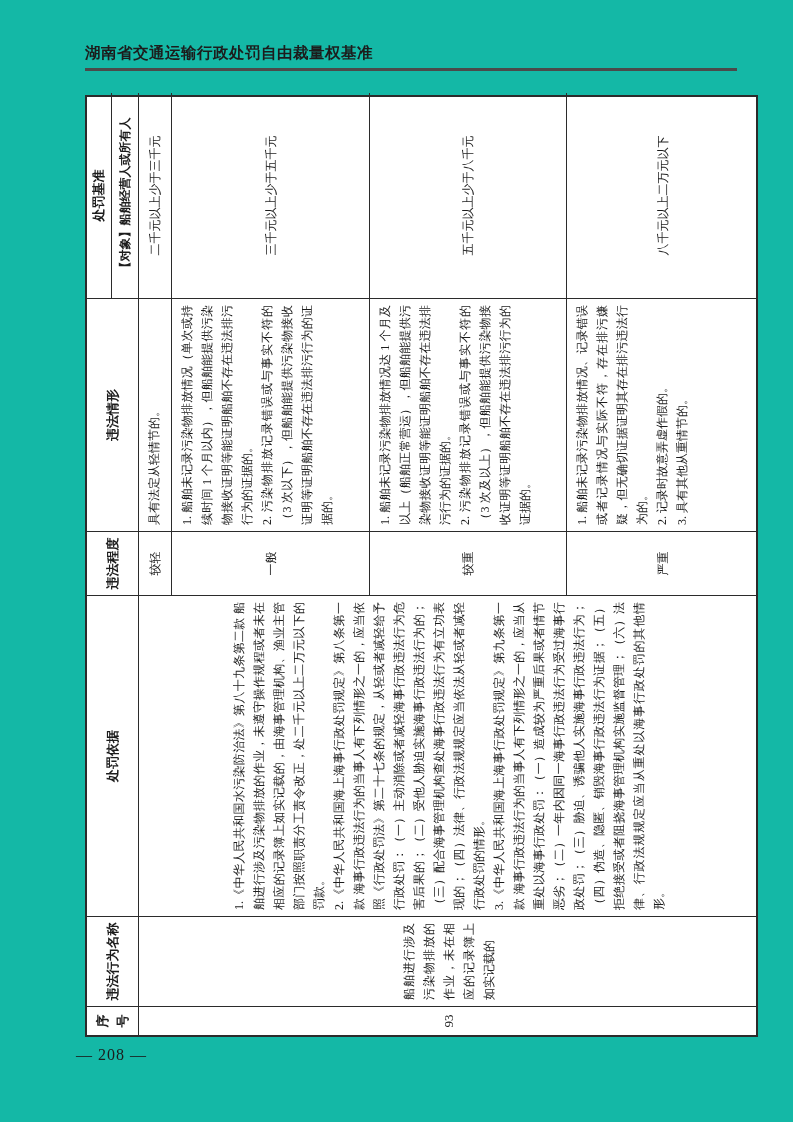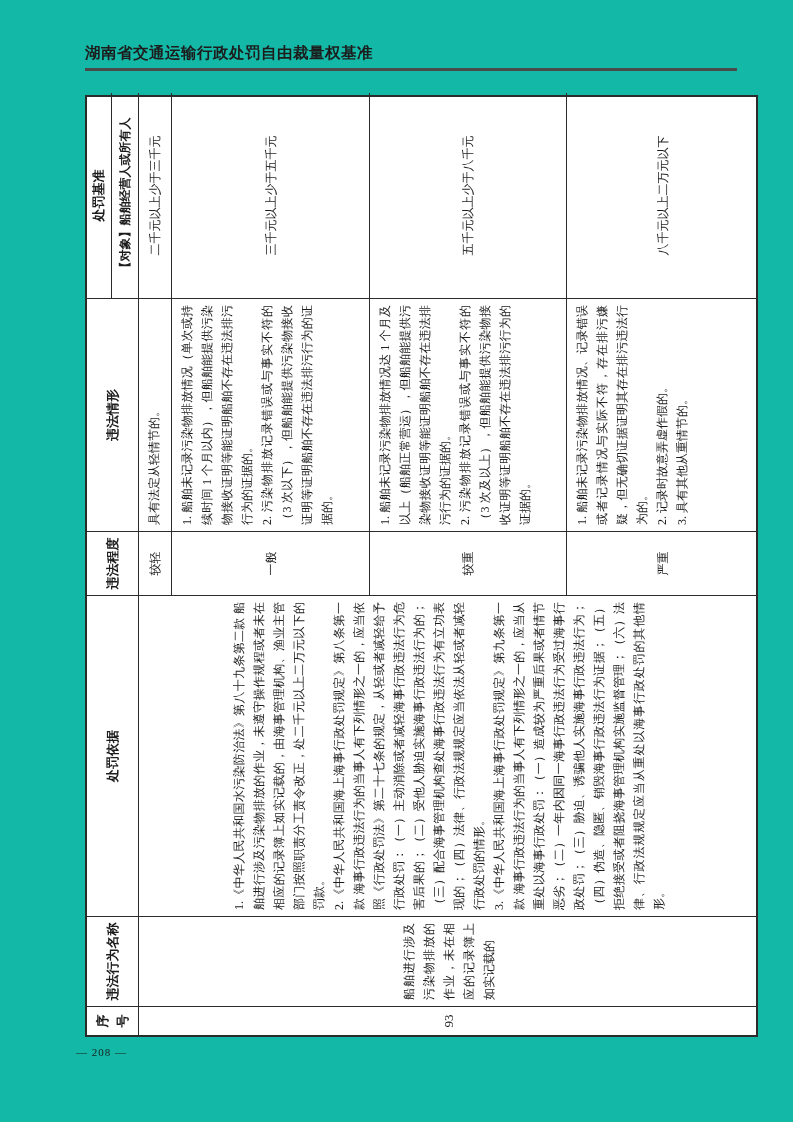--- a/index.html
+++ b/index.html
@@ -1,20 +1,20 @@
 <!DOCTYPE html>
 <html><head>
 <meta charset="utf-8">
 <style>
   html,body{margin:0;padding:0;background:#ffffff;}
   .page{position:relative;width:793px;height:1122px;background:#14b8a6;overflow:hidden;
         font-family:Liberation Serif, serif;color:#1c1c1c;}
   .doc-title{position:absolute;left:85px;top:43px;font-size:15.5px;font-weight:bold;letter-spacing:.5px;}
   .title-rule{position:absolute;left:85px;top:68px;width:652px;height:2.5px;background:#4a4a4a;}
-  .page-number{position:absolute;left:76px;top:1046px;font-size:11px;letter-spacing:1px;}
+  .page-number{position:absolute;left:76px;top:1046px;font-size:16px;letter-spacing:1px;}
 
   
   .table-box{position:absolute;left:85px;top:95px;width:673px;height:942px;}
   .ltable{width:942px;height:673px;box-sizing:border-box;border:2px solid #2b2b2b;
           display:grid;
           grid-template-columns:29px 90px 321px 64px 233px 205px;
           grid-template-rows:25px 27px 33px 198px 197px 191px;
           transform-origin:0 0;transform:rotate(-90deg) translateX(-942px);
           background:#fff;}
   .c{box-sizing:border-box;border-right:1px solid #2b2b2b;border-bottom:1px solid #2b2b2b;

